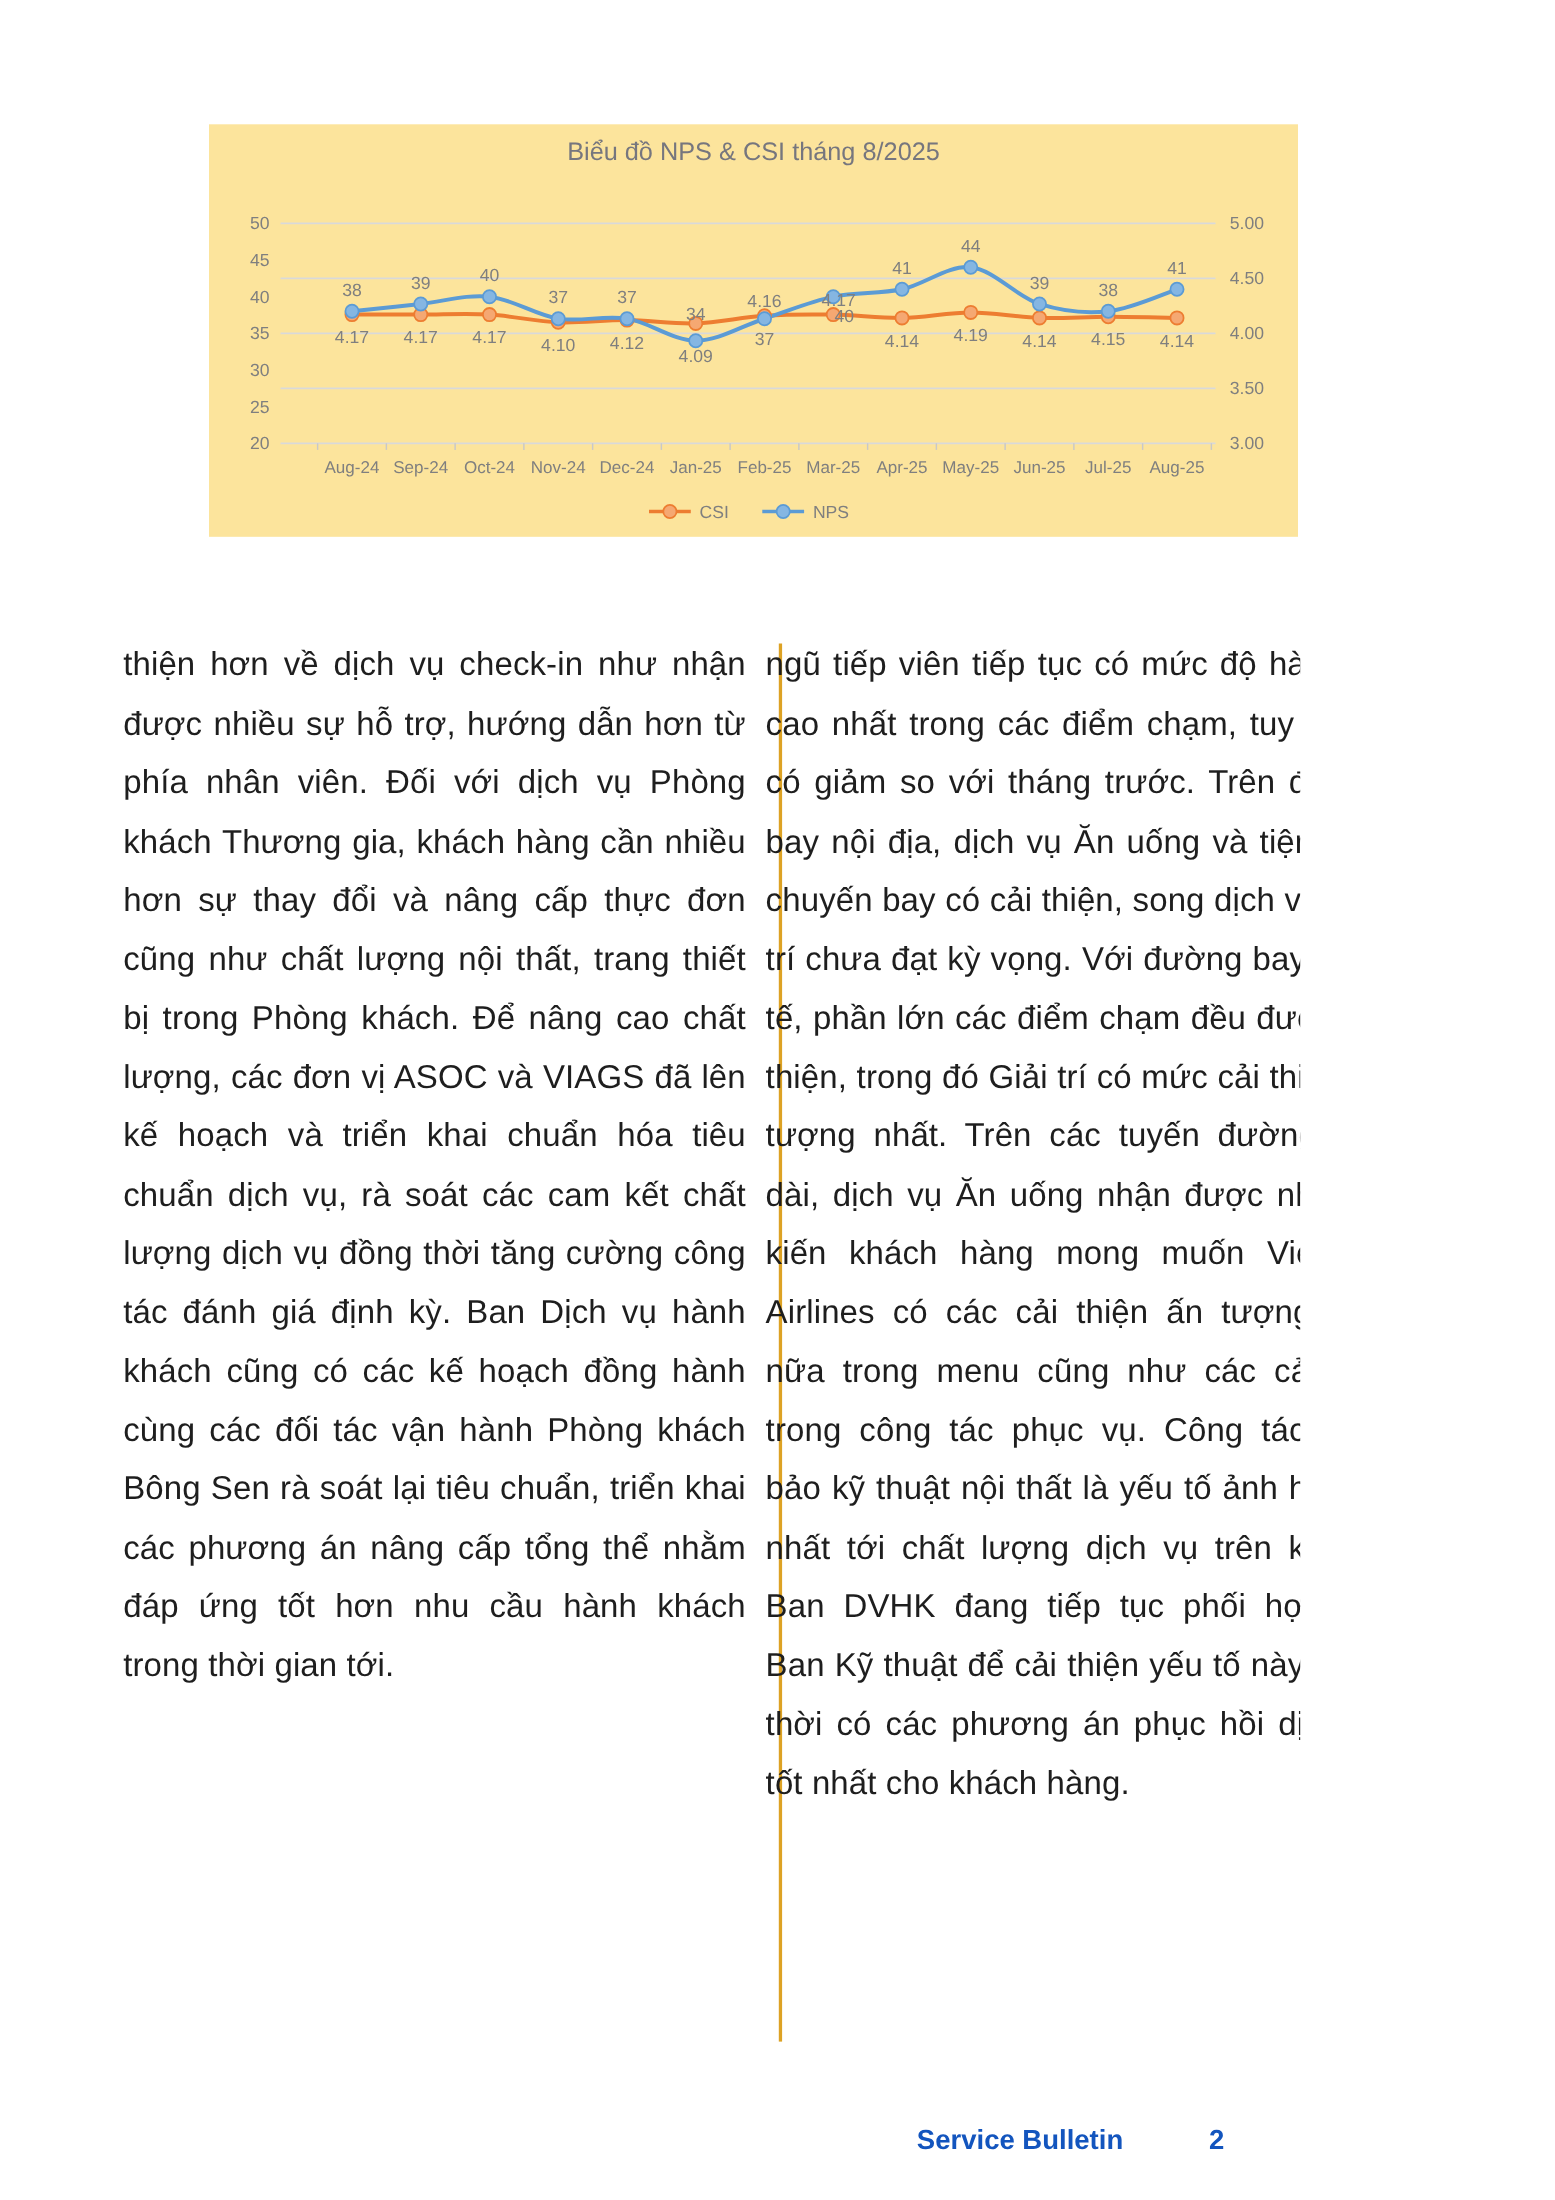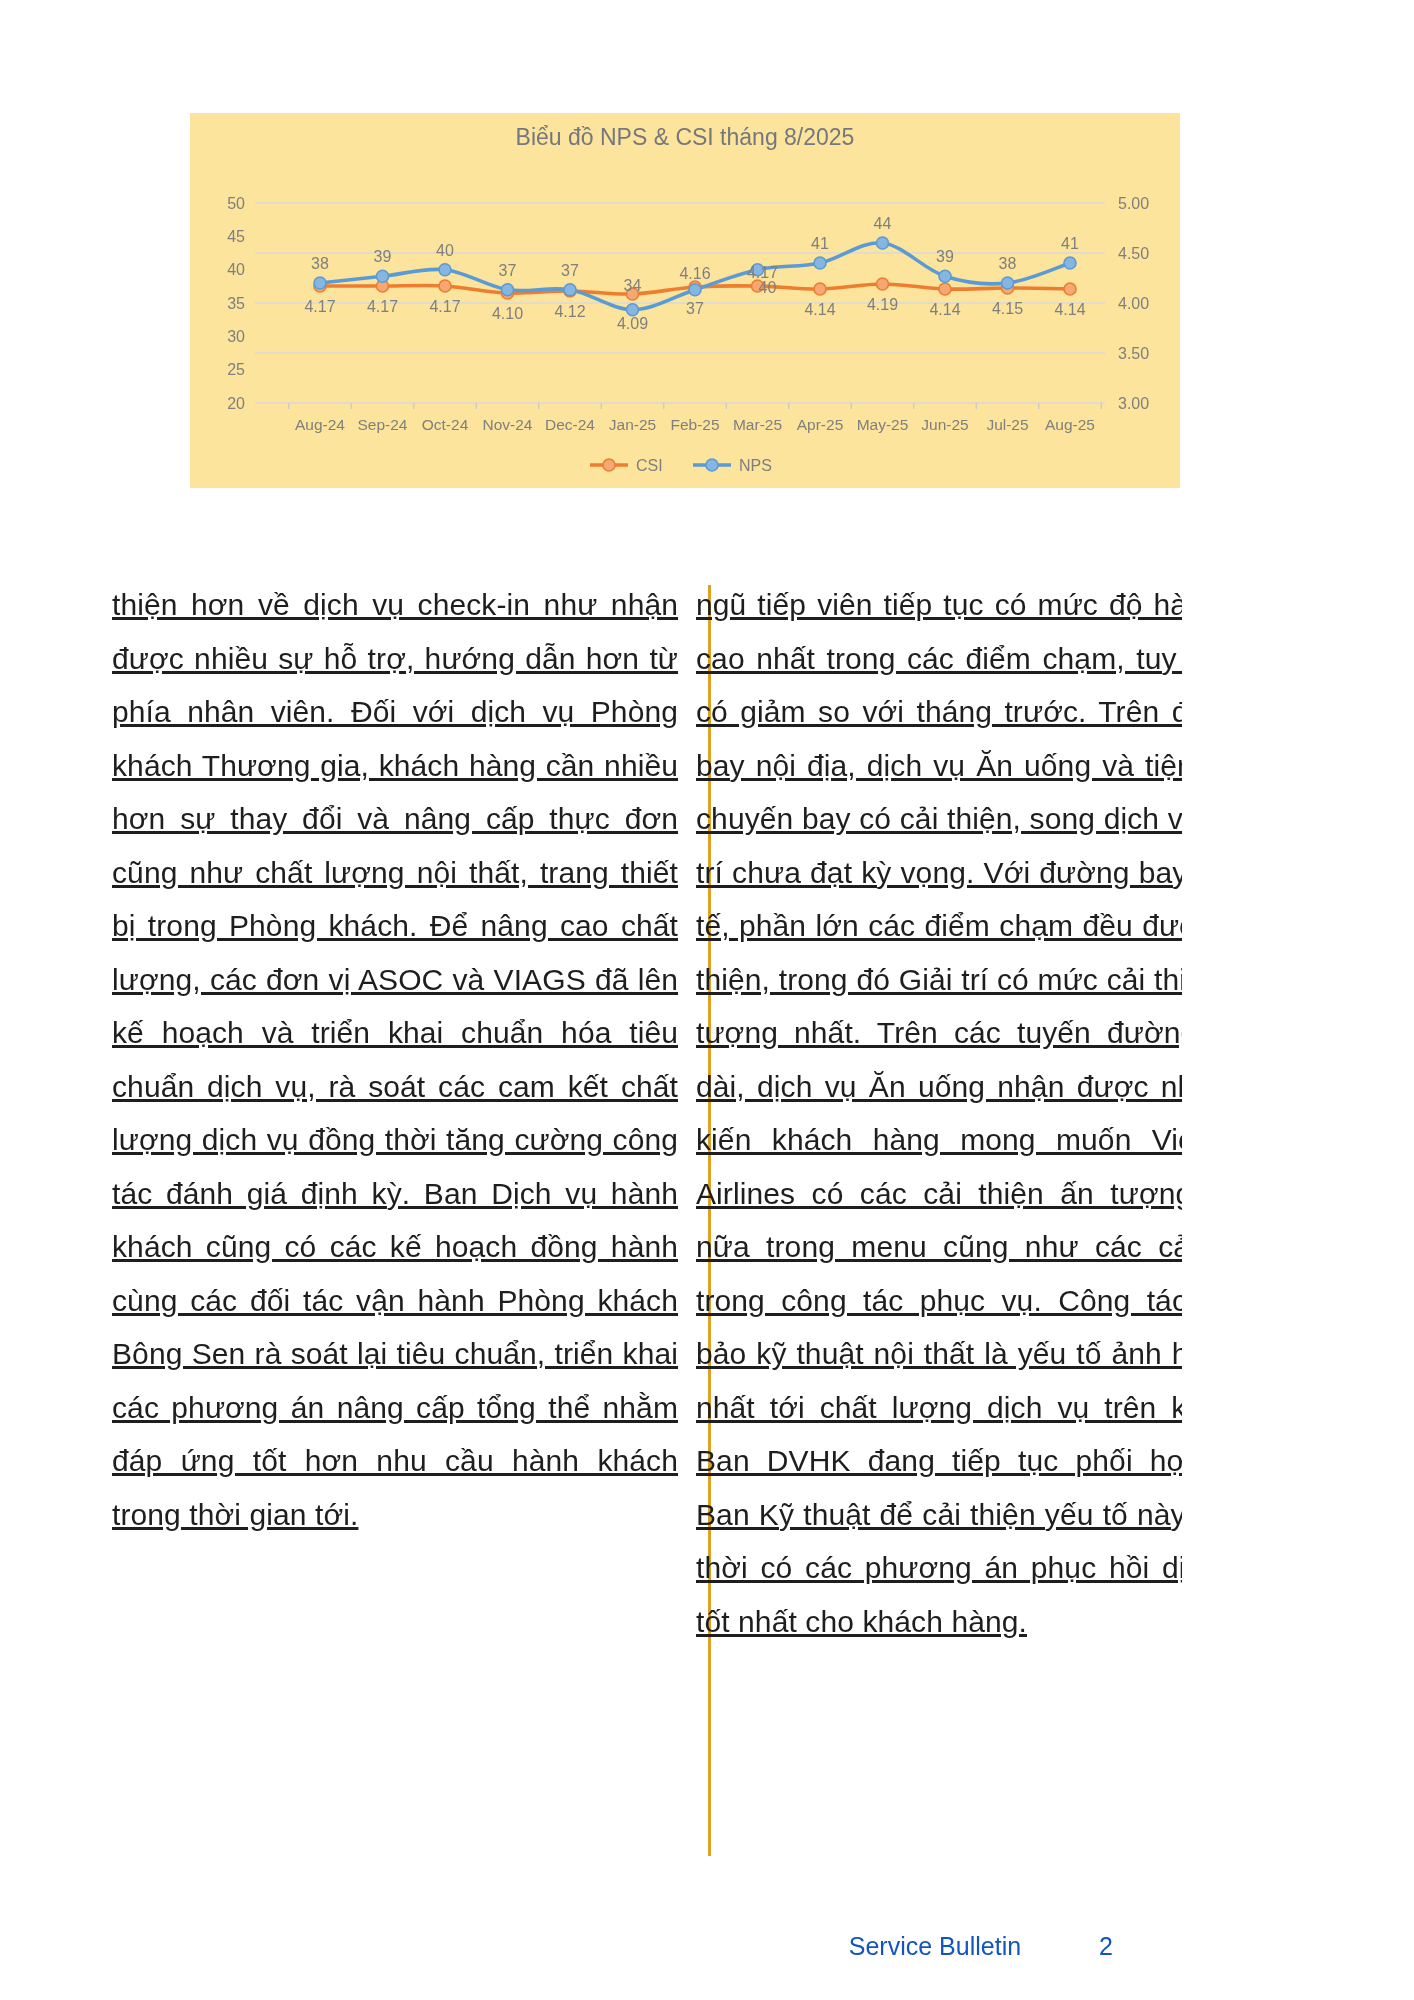--- a/index.html
+++ b/index.html
@@ -5,26 +5,26 @@
   html,body{margin:0;padding:0;background:#ffffff;}
   .page{position:relative;width:1182px;height:2000px;background:#ffffff;overflow:hidden;
         font-family:"Liberation Sans","DejaVu Sans",sans-serif;}
   .chart-box{position:absolute;left:190px;top:113px;width:990px;height:375px;background:#FCE49C;}
   .chart-box svg{display:block;}
   .chart-caption{position:absolute;left:112px;top:498px;width:1194px;text-align:center;
         font-family:"DejaVu Serif","Liberation Serif",serif;font-style:italic;
         font-size:27px;color:#176E82;white-space:pre-wrap;}
   .columns{position:absolute;left:0;top:0;}
   .col{position:absolute;width:566px;text-align:justify;color:#1e1e1e;
-        font-size:30px;line-height:53.5px;letter-spacing:0.1px;text-decoration:underline;}
+        font-size:30px;line-height:53.5px;letter-spacing:0.1px;}
   .col p{margin:0;padding:0;text-align:justify;}
   .col-left{left:112px;top:578px;}
   .col-right{left:696px;top:578px;}
   .divider{position:absolute;left:708px;top:585px;width:3px;height:1271px;background:#DDA224;}
-  .footer{position:absolute;top:1932px;right:69px;color:#1355BE;font-size:25px;}
+  .footer{position:absolute;top:1932px;right:69px;color:#1355BE;font-size:25px;font-weight:bold;}
   .footer .num{margin-left:78px;}
 </style>
 </head>
 <body>
 
 <div class="page">
 
   <div class="chart-box" style="background: rgb(252, 228, 156);">
     <div id="chart-mount">
         <svg width="990" height="375" viewBox="0 0 990 375" xmlns="http://www.w3.org/2000/svg">

